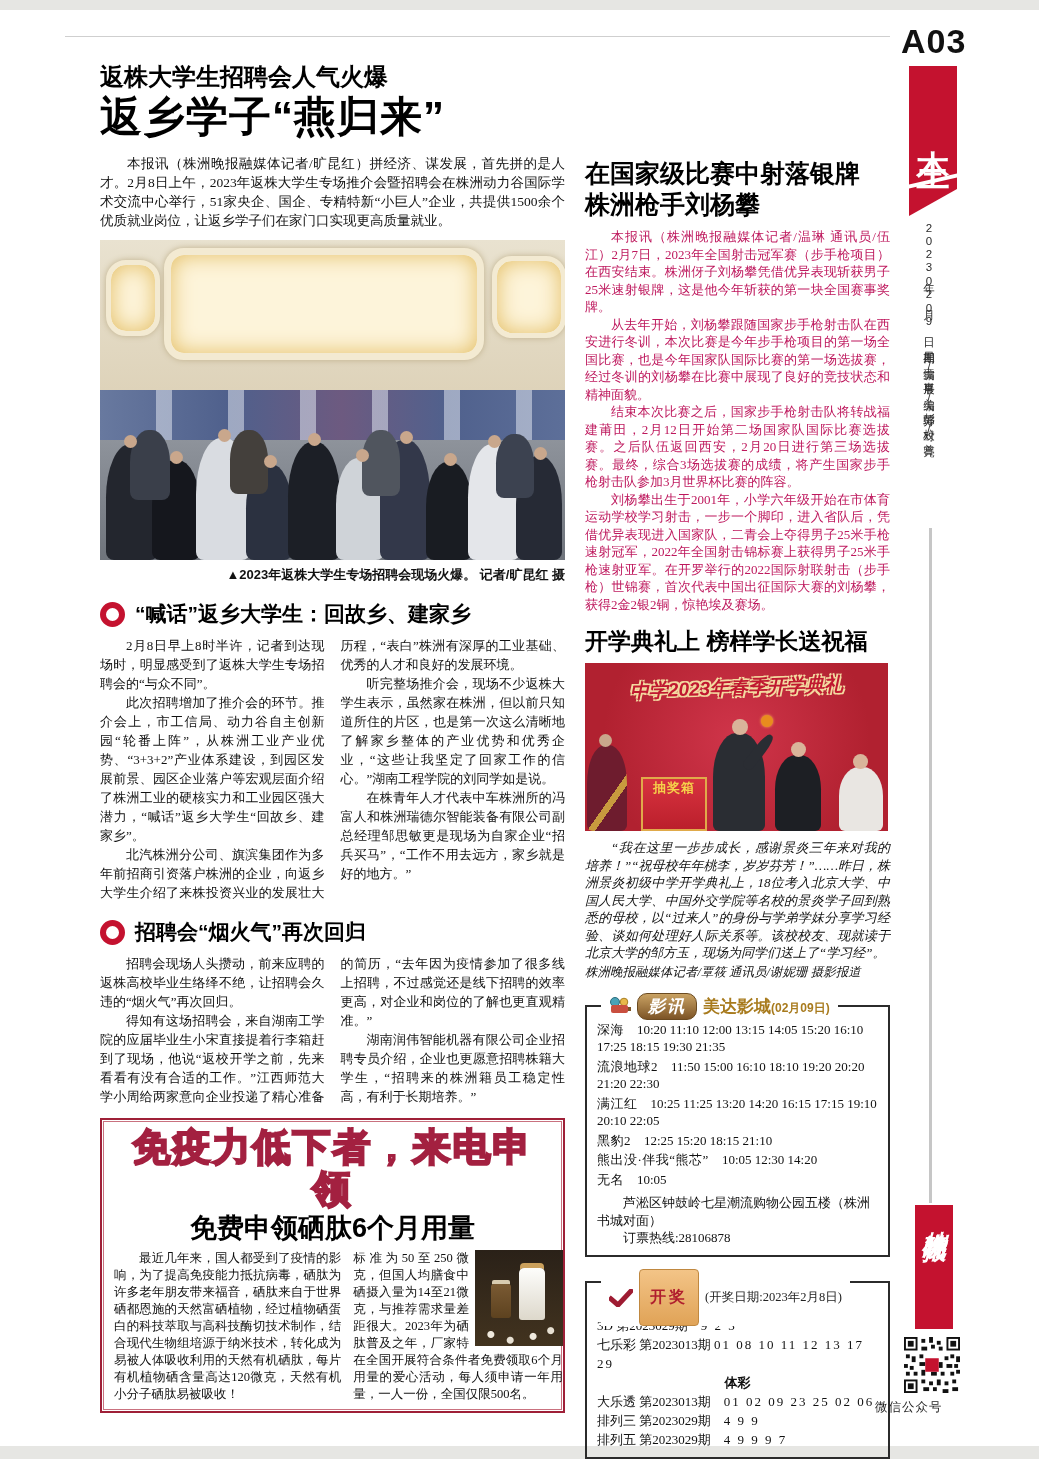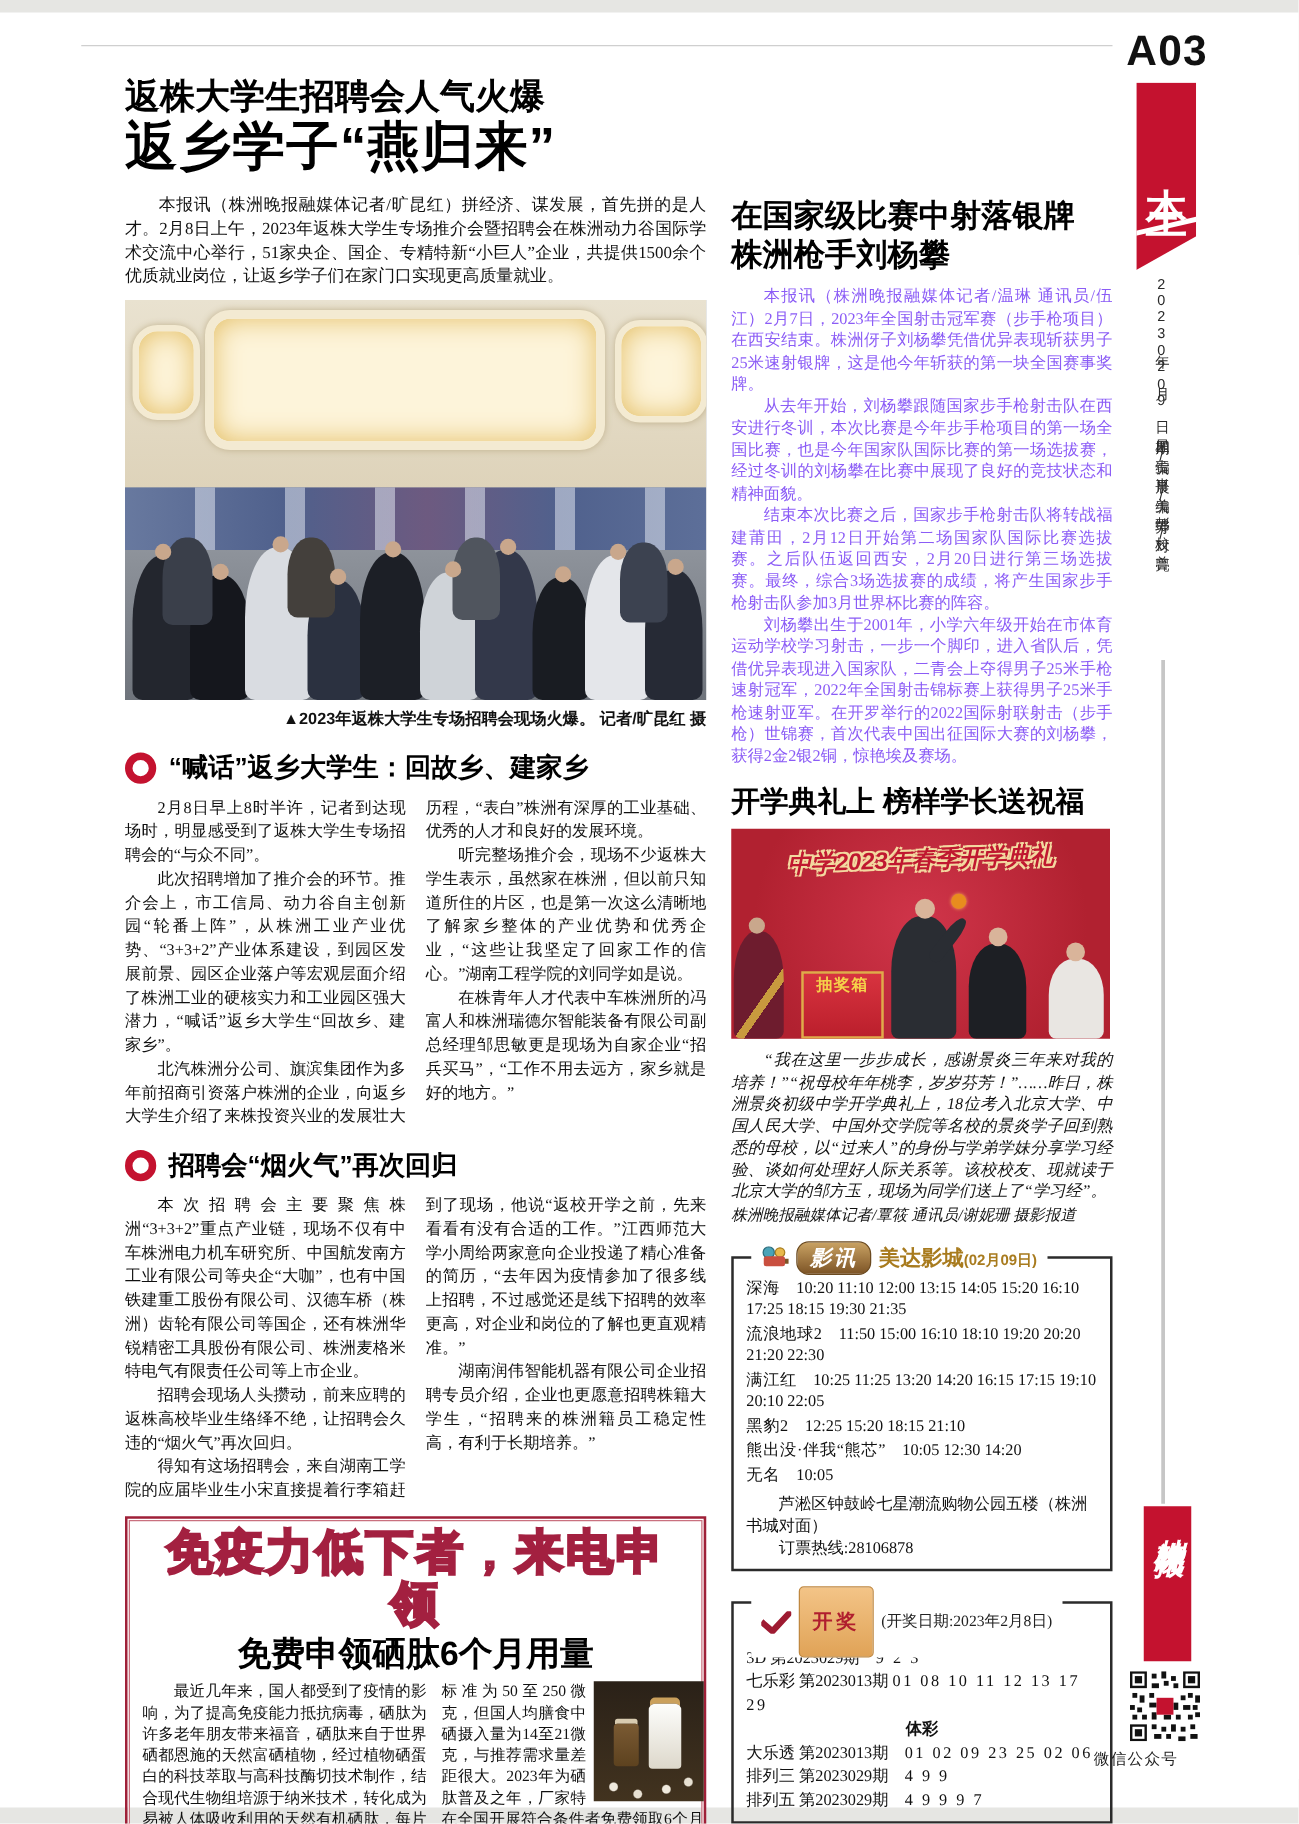--- a/index.html
+++ b/index.html
@@ -17,21 +17,21 @@
   .ribbon .rlabel{position:absolute;top:10px;left:0;right:0;writing-mode:vertical-rl;text-orientation:upright;margin:0 auto;color:#fff;font-family:"Liberation Sans",sans-serif;font-weight:900;font-size:33px;letter-spacing:7px;line-height:48px;height:110px;text-align:center;}
   .edition{position:absolute;left:921px;top:222px;height:300px;writing-mode:vertical-rl;text-orientation:upright;font-family:"Liberation Sans",sans-serif;font-size:11.5px;color:#2a2a2a;letter-spacing:1px;line-height:16px;}
   .side-divider{position:absolute;left:929px;top:528px;width:3px;height:675px;background:#c6c6c6;}
   .brand{position:absolute;left:915px;top:1205px;width:38px;height:124px;background:#c4122f;display:flex;align-items:flex-start;justify-content:center;}
   .brand .blabel{writing-mode:vertical-rl;text-orientation:upright;color:#fff;font-family:"Liberation Serif",serif;font-weight:900;font-style:italic;font-size:24px;letter-spacing:3px;margin-top:6px;}
   .qr{position:absolute;left:904px;top:1337px;width:56px;height:56px;}
   .wechat{position:absolute;left:875px;top:1399px;font-family:"Liberation Sans",sans-serif;font-size:12.5px;color:#222;letter-spacing:1px;}
 
   
   .colL{position:absolute;left:100px;top:64px;width:465px;}
-  .kicker{font-family:"Liberation Sans",sans-serif;font-weight:bold;font-size:28px;color:#000;line-height:26px;}
+  .kicker{font-family:"Liberation Sans",sans-serif;font-weight:bold;font-size:24px;color:#000;line-height:26px;}
   .headline{font-family:"Liberation Sans",sans-serif;font-weight:900;font-size:42px;color:#000;line-height:46px;margin-top:4px;letter-spacing:1px;}
   .lead{margin-top:14px;font-size:13.5px;line-height:19px;text-align:justify;color:#111;}
   .lead p{margin:0;text-indent:2em;}
 
   
   .photo1{position:relative;margin-top:10px;width:465px;height:320px;background:#9aa0a8;overflow:hidden;}
   .ph1-ceiling{position:absolute;top:0;left:0;right:0;height:150px;background:linear-gradient(#e9e2d0,#ded3ba);}
   .cove{position:absolute;border:7px solid #f3ead2;border-radius:20px;background:#fdf4da;box-shadow:inset 0 0 22px #e3bd62, 0 0 6px #bfb08c;}
   .cove.c1{left:64px;top:8px;width:306px;height:98px;}
   .cove.c2{left:392px;top:16px;width:64px;height:72px;border-width:5px;}
@@ -60,21 +60,21 @@
      radial-gradient(circle at 40% 94%, #e7e0d2 0 3px, transparent 4px),
      radial-gradient(circle at 66% 90%, #efe9dd 0 3px, transparent 4px),
      radial-gradient(circle at 86% 84%, #e7e0d2 0 3px, transparent 4px),
      linear-gradient(#2a2118,#42331f);}
   .ad-photo:before{content:"";position:absolute;width:26px;height:52px;margin:18px 0 0 44px;background:linear-gradient(#fdfdfb,#ddd8cb);border-radius:5px 5px 3px 3px;box-shadow:0 -6px 0 -1px #caa05c;}
   .ad-photo:after{content:"";position:absolute;width:20px;height:34px;margin:34px 0 0 16px;background:linear-gradient(#7a5a33,#5d421f);border-radius:3px;box-shadow:0 -5px 0 -1px #d8cbb0;}
 
   
   .colR{position:absolute;left:585px;top:158px;width:305px;}
   .rtitle{font-family:"Liberation Sans",sans-serif;font-weight:900;font-size:25px;line-height:31px;color:#000;}
-  .rbody{margin-top:8px;font-size:13px;line-height:17.5px;text-align:justify;color:#8b5cf6;}
+  .rbody{margin-top:8px;font-size:13px;line-height:17.5px;text-align:justify;color:#be185d;}
   .rbody p{margin:0;text-indent:2em;}
   .rtitle2{font-family:"Liberation Sans",sans-serif;font-weight:900;font-size:23px;line-height:28px;color:#000;margin-top:14px;}
 
   
   .photo2{position:relative;margin-top:8px;width:303px;height:168px;background:radial-gradient(circle at 50% 45%,#d0354a,#b12130 75%);overflow:hidden;}
   .ph2-banner{position:absolute;top:12px;left:0;right:0;text-align:center;font-family:"Liberation Sans",sans-serif;font-weight:900;font-style:italic;font-size:19px;color:#c01830;transform:rotate(-2deg);
      text-shadow:-1.5px -1.5px 0 #f3d9a0,1.5px -1.5px 0 #f3d9a0,-1.5px 1.5px 0 #f3d9a0,1.5px 1.5px 0 #f3d9a0;}
   .raffle{position:absolute;left:56px;bottom:0;width:62px;height:50px;background:linear-gradient(#d8333f,#bb1f2c);border:2px solid #e0aa4a;display:flex;align-items:flex-start;justify-content:center;}
   .raffle .rfl{font-family:"Liberation Sans",sans-serif;font-weight:bold;font-size:13px;color:#f5d14a;margin-bottom:3px;letter-spacing:1px;}
   .fig{position:absolute;border-radius:45% 45% 6px 6px;}
@@ -227,21 +227,20 @@
       <p>北汽株洲分公司、旗滨集团作为多年前招商引资落户株洲的企业，向返乡大学生介绍了来株投资兴业的发展壮大历程，“表白”株洲有深厚的工业基础、优秀的人才和良好的发展环境。</p>
       <p>听完整场推介会，现场不少返株大学生表示，虽然家在株洲，但以前只知道所住的片区，也是第一次这么清晰地了解家乡整体的产业优势和优秀企业，“这些让我坚定了回家工作的信心。”湖南工程学院的刘同学如是说。</p>
       <p>在株青年人才代表中车株洲所的冯富人和株洲瑞德尔智能装备有限公司副总经理邹思敏更是现场为自家企业“招兵买马”，“工作不用去远方，家乡就是好的地方。”</p>
     </div>
 
     <div class="sechead">
       <span class="ring"></span>
       <span class="stitle">招聘会“烟火气”再次回归</span>
     </div>
     <div class="cols2">
-      <p>本次招聘会主要聚焦株洲“3+3+2”重点产业链，现场不仅有中车株洲电力机车研究所、中国航发南方工业有限公司等央企“大咖”，也有中国铁建重工股份有限公司、汉德车桥（株洲）齿轮有限公司等国企，还有株洲华锐精密工具股份有限公司、株洲麦格米特电气有限责任公司等上市企业。</p>
       <p>招聘会现场人头攒动，前来应聘的返株高校毕业生络绎不绝，让招聘会久违的“烟火气”再次回归。</p>
       <p>得知有这场招聘会，来自湖南工学院的应届毕业生小宋直接提着行李箱赶到了现场，他说“返校开学之前，先来看看有没有合适的工作。”江西师范大学小周给两家意向企业投递了精心准备的简历，“去年因为疫情参加了很多线上招聘，不过感觉还是线下招聘的效率更高，对企业和岗位的了解也更直观精准。”</p>
       <p>湖南润伟智能机器有限公司企业招聘专员介绍，企业也更愿意招聘株籍大学生，“招聘来的株洲籍员工稳定性高，有利于长期培养。”</p>
     </div>
 
     <div class="adbox">
       <div class="ad-title">免疫力低下者，来电申领</div>
       <div class="ad-sub">免费申领硒肽6个月用量</div>
       <div class="ad-body">
         <div>

